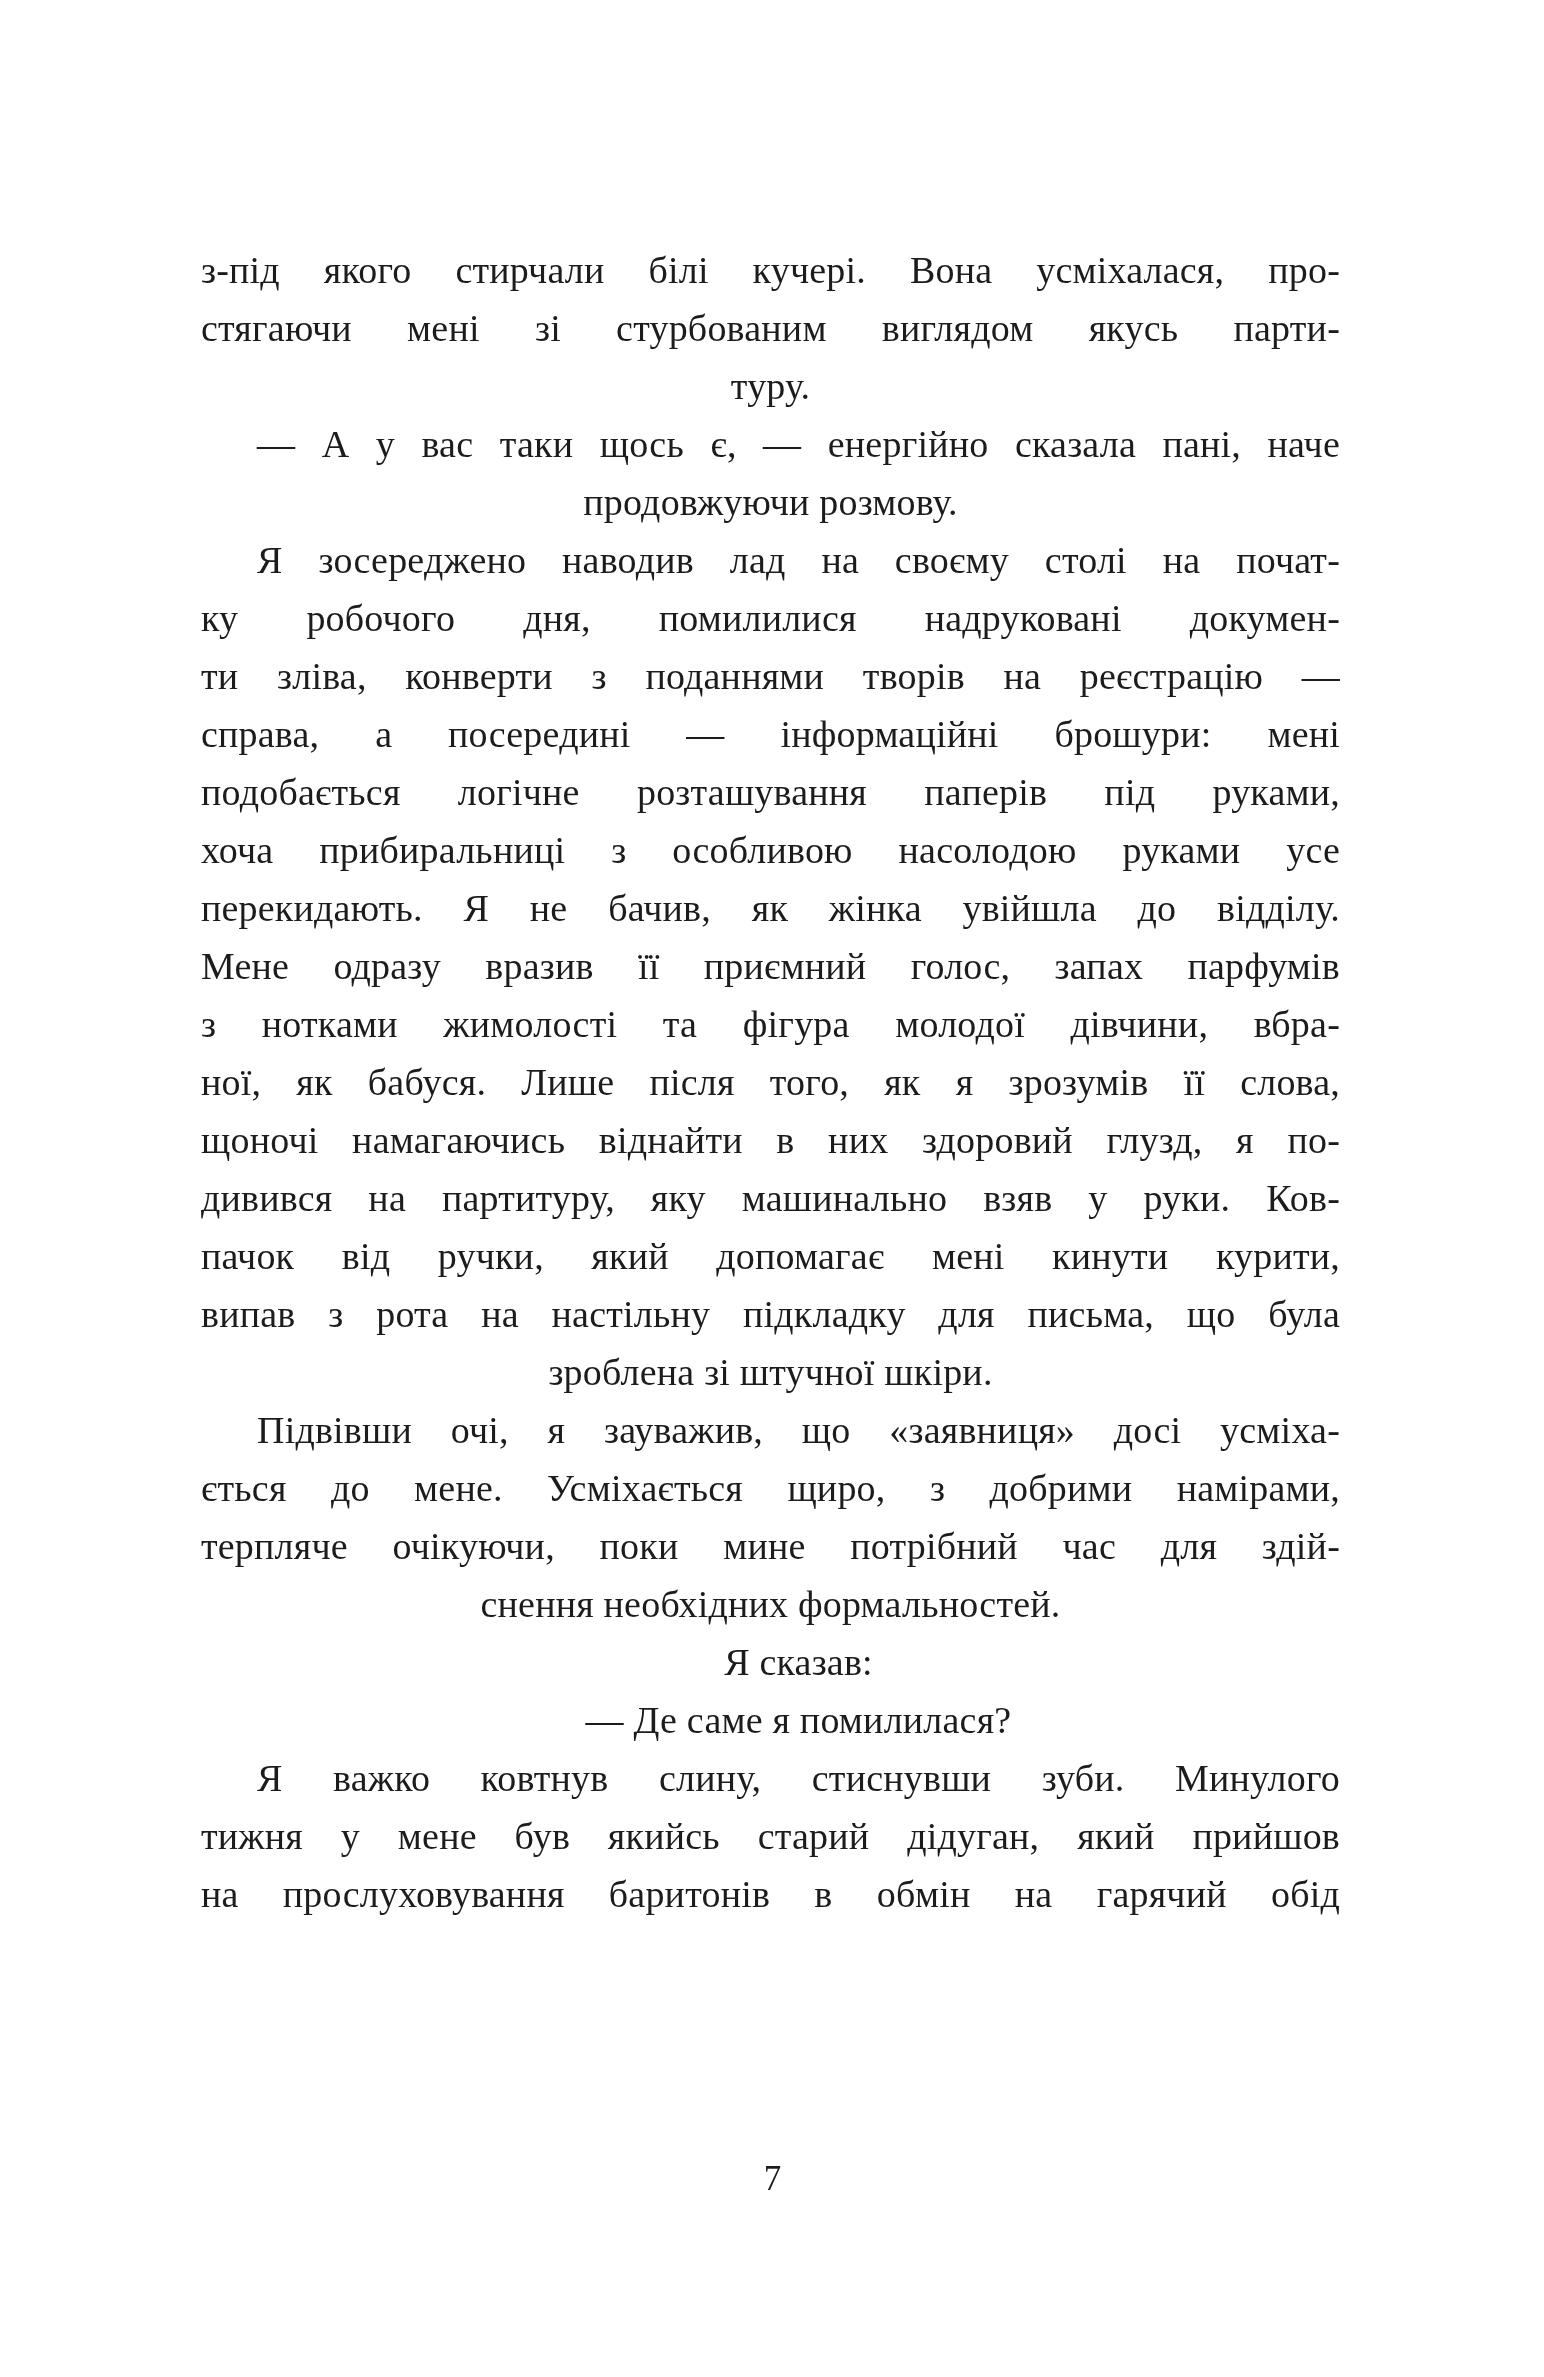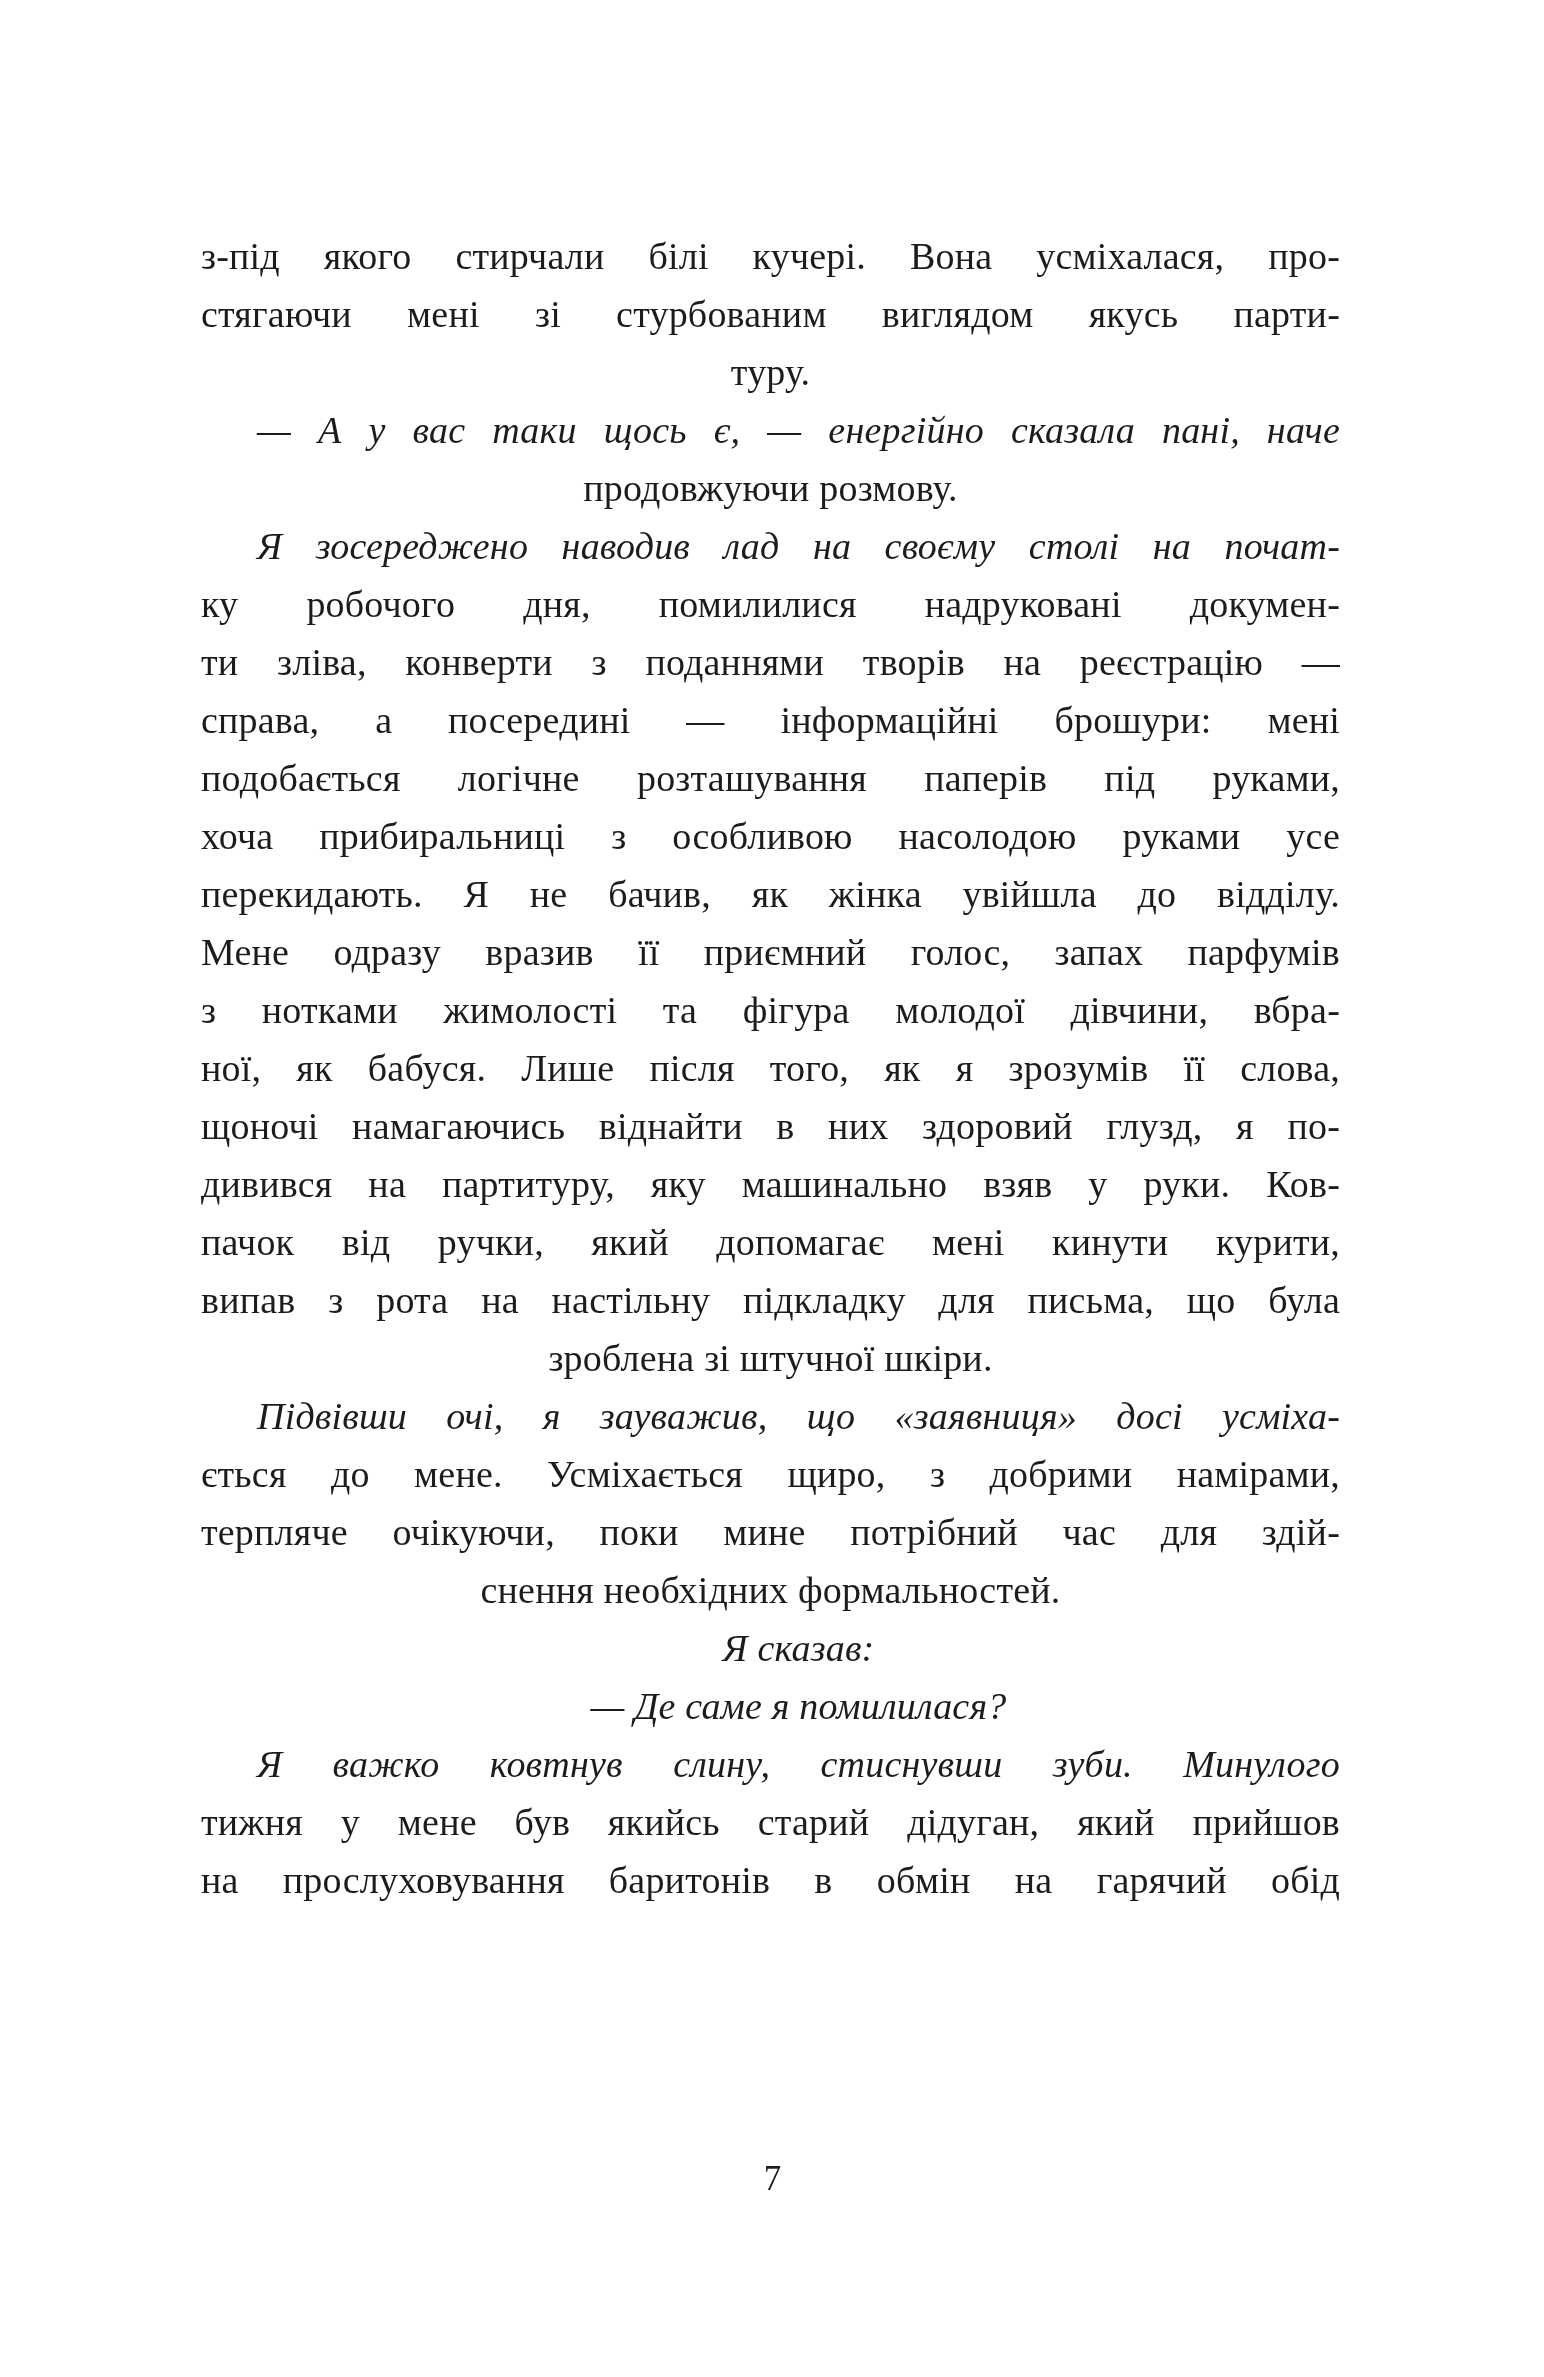--- a/index.html
+++ b/index.html
@@ -15,42 +15,41 @@
     overflow: hidden;
   }
   .book-page {
     position: absolute;
     inset: 0;
     background: #ffffff;
   }
   .page-text {
     position: absolute;
     left: 201px;
-    top: 227px;
+    top: 241px;
     width: 1139px;
     color: #1c1c1c;
     font-size: 38px;
     line-height: 58px;
     letter-spacing: 0.2px;
   }
   .paragraph {
     margin: 0;
     padding: 0;
   }
   .line {
     text-align: center;
     min-height: 58px;
   }
   .line.justify {
     text-align: justify;
     text-align-last: justify;
   }
   .line.indent {
     padding-left: 56px;
-    font-style: italic;
   }
   .page-number {
     position: absolute;
     left: 0;
     top: 2150px;
     width: 1545px;
     text-align: center;
     color: #1c1c1c;
     font-size: 35px;
     line-height: 58px;

